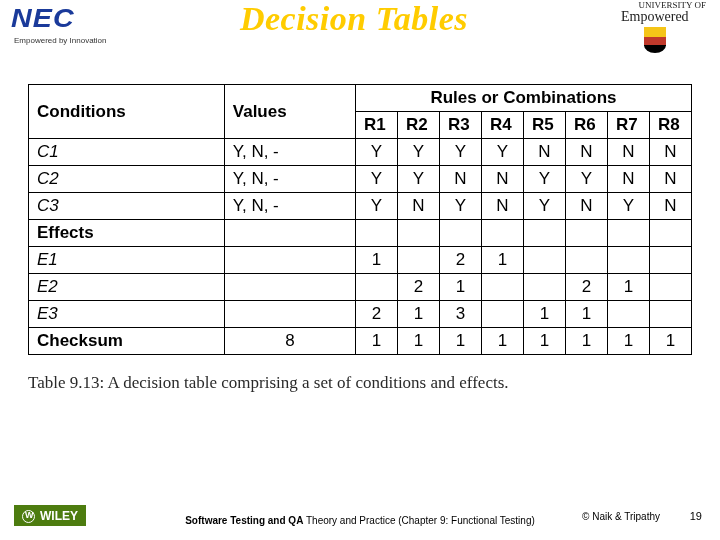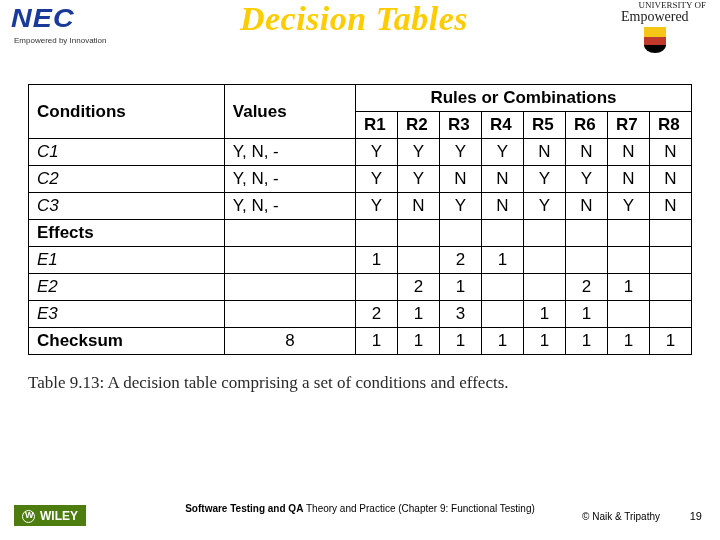--- a/index.html
+++ b/index.html
@@ -83,21 +83,21 @@
     background: #4d7c0f; color: #fff; font-weight: 700;
     font-size: 12px; padding: 4px 8px 3px 8px;
     display: flex; align-items: center; gap: 5px;
   }
   .wcirc {
     width: 13px; height: 13px; border: 1.5px solid #fff; border-radius: 50%;
     position: relative; display: inline-block;
   }
   .wcirc::after { content:"W"; font-size: 9px; position:absolute; left:2px; top:-1px;}
   .ftxt {
-    position: absolute; left: 0; right: 0; bottom: 20px;
+    position: absolute; left: 0; right: 0; bottom: 8px;
     text-align: center; font-size: 10px; color: #000;
   }
   .ftxt .b { font-weight: 700; }
   .copy {
     position: absolute; right: 60px; bottom: 12px;
     font-size: 10px; color: #000;
   }
   .pnum {
     position: absolute; right: 18px; bottom: 12px;
     font-size: 11px; color: #000;

